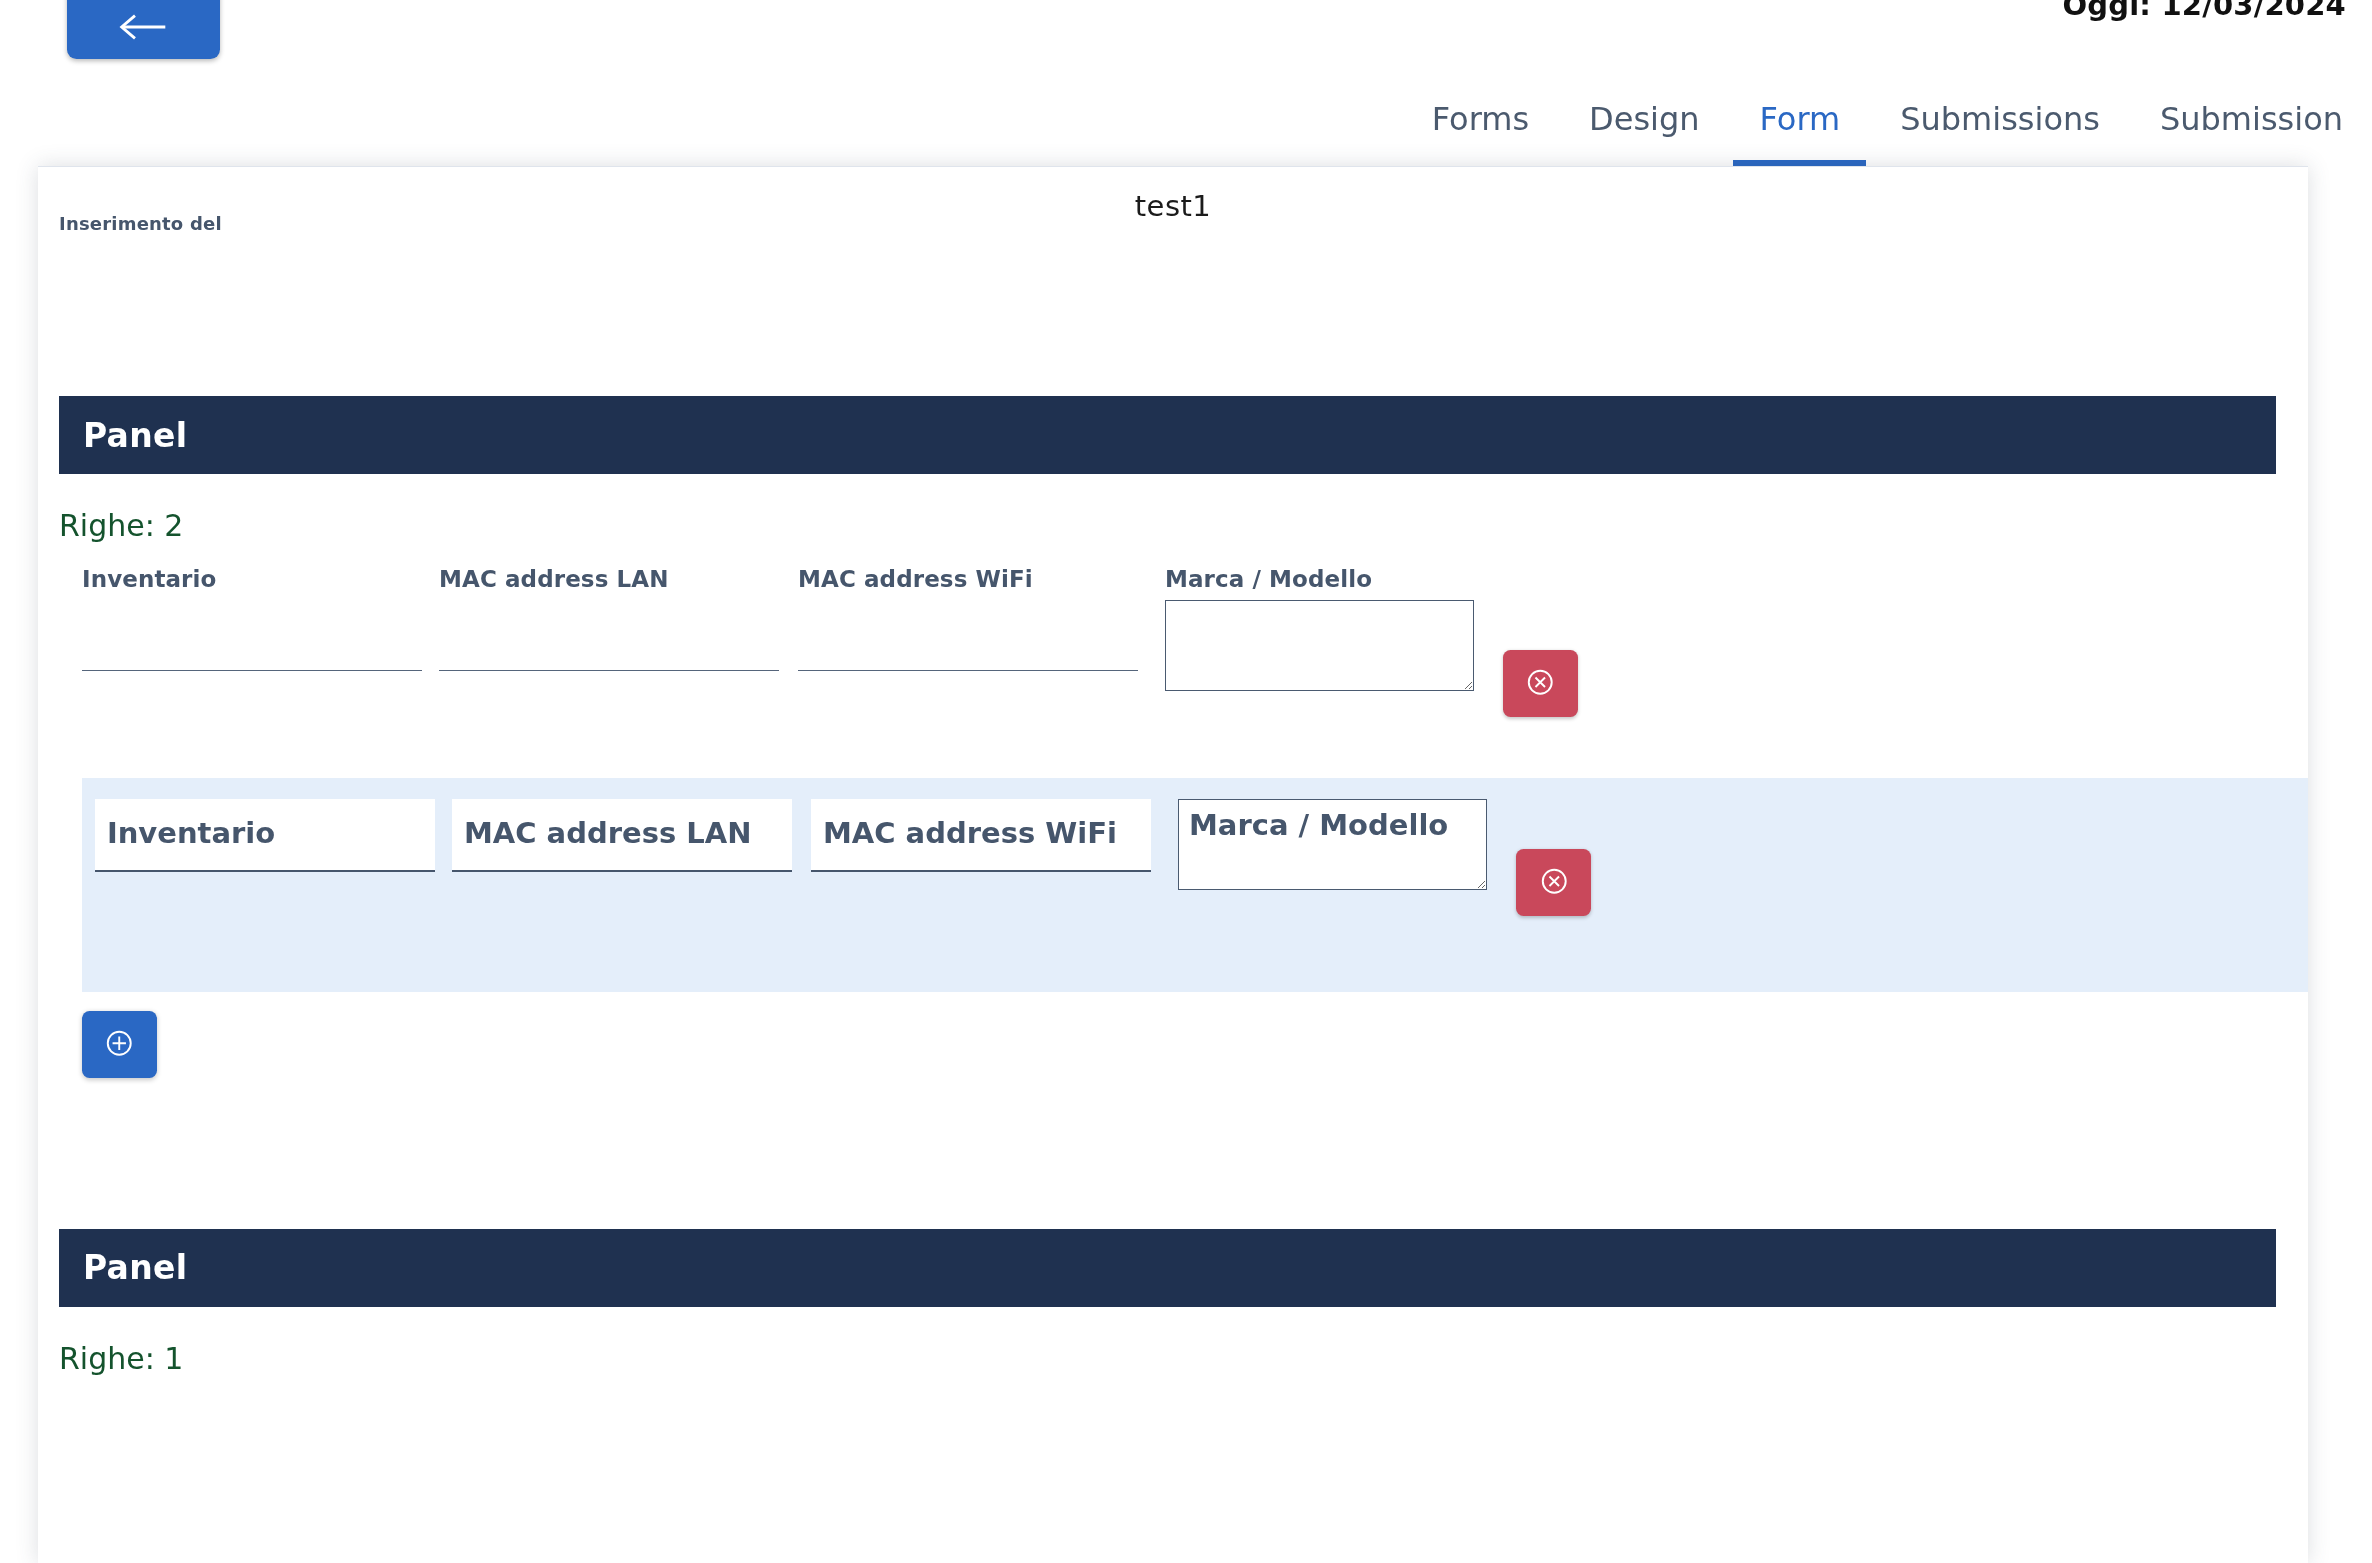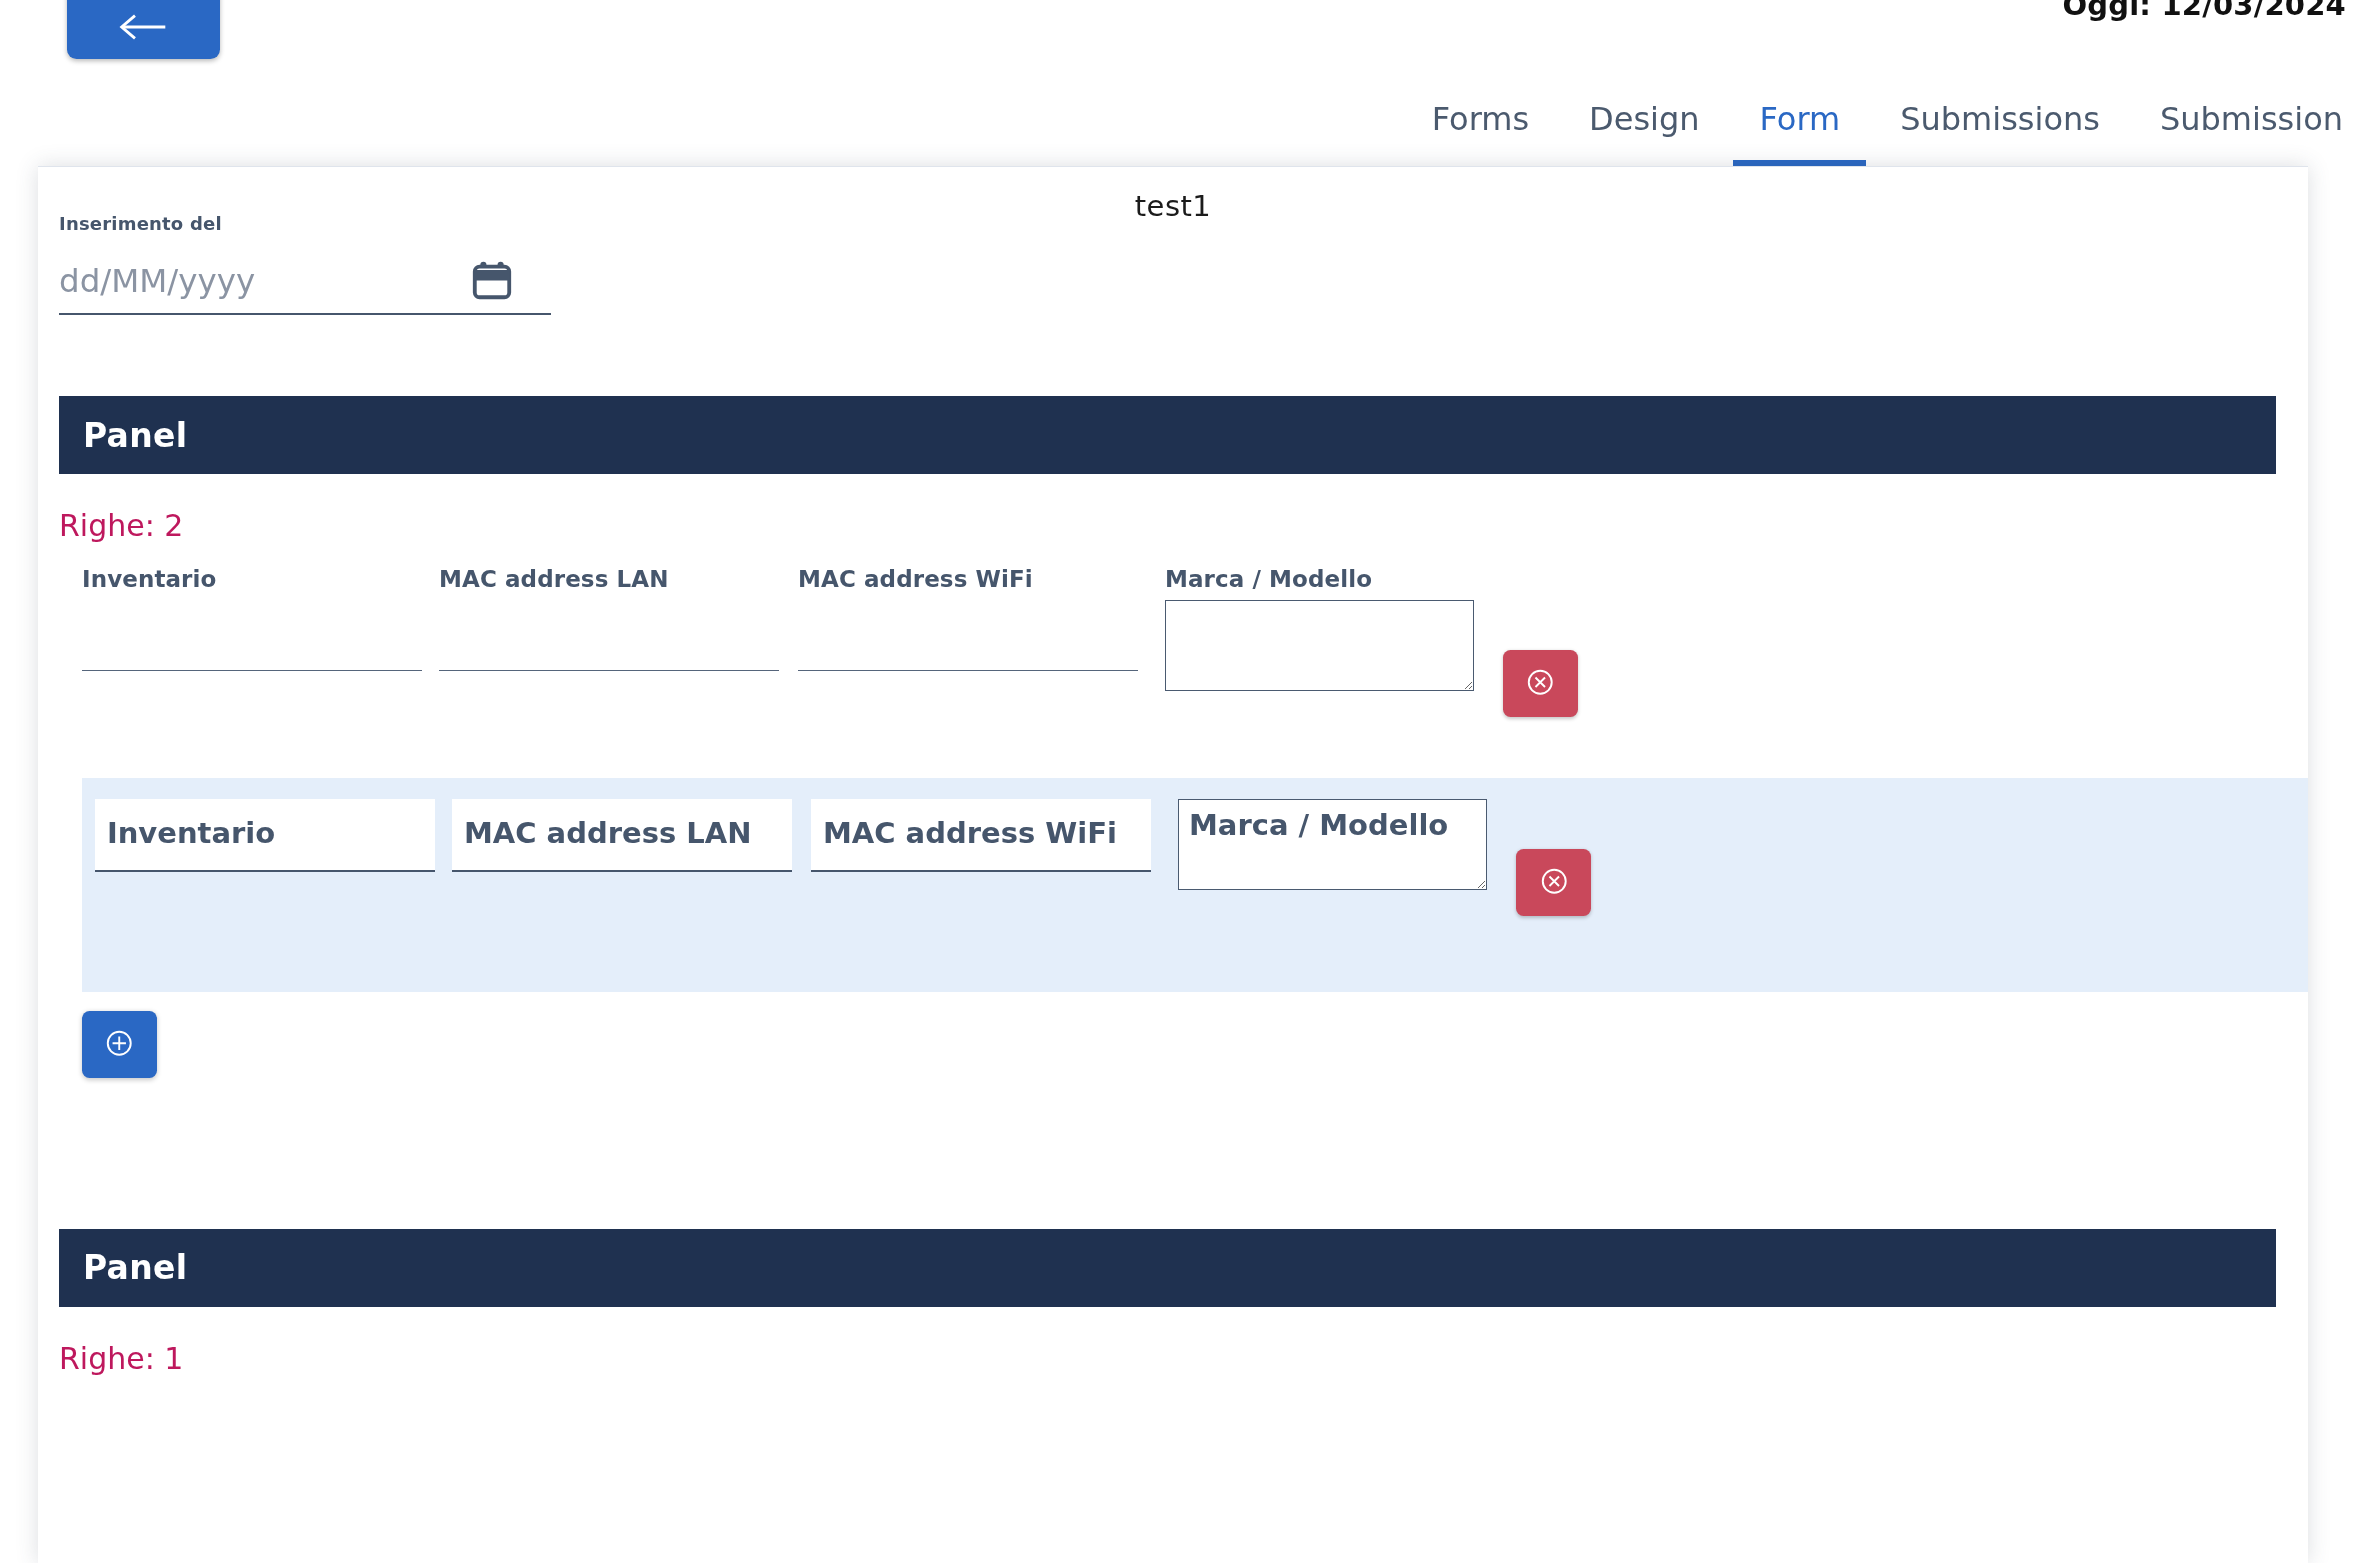--- a/index.html
+++ b/index.html
@@ -156,21 +156,21 @@
     font-size: 33px;
     font-weight: 700;
     letter-spacing: 0.3px;
   }
   .panel-body {
     background: #ffffff;
     padding: 34px 0 0 0;
   }
   .righe {
     font-size: 30px;
-    color: #be185d;
+    color: #14532d;
     padding-left: 0;
     margin-bottom: 13.4px;
   }
 
   
   .grid-row {
     position: relative;
     display: flex;
     align-items: flex-start;
   }
@@ -290,31 +290,20 @@
   <button class="tab">Submissions</button>
   <button class="tab">Submission</button>
 </div>
 
 <div class="card-wrap">
 
   <div class="form-head">
     <div class="form-title">test1</div>
     <div class="date-group">
       <div class="date-label">Inserimento del</div>
-      <div class="date-row">
-        <input class="date-input" type="text" placeholder="dd/MM/yyyy" style="">
-        <span class="cal-icon">
-          <svg viewBox="0 0 46 46" fill="none">
-            <rect x="5" y="9" width="36" height="32" rx="5" fill="#ffffff" stroke="#46566c" stroke-width="4"></rect>
-            <path d="M5 18 H41" stroke="#46566c" stroke-width="11"></path>
-            <circle cx="14" cy="7" r="3.2" fill="#46566c"></circle>
-            <circle cx="32" cy="7" r="3.2" fill="#46566c"></circle>
-          </svg>
-        </span>
-      </div>
     </div>
   </div>
 
   <div class="panel">
     <div class="panel-header">
       <span class="panel-header-title">Panel</span>
     </div>
     <div class="panel-body">
       <div class="righe">Righe: 2</div>
 

